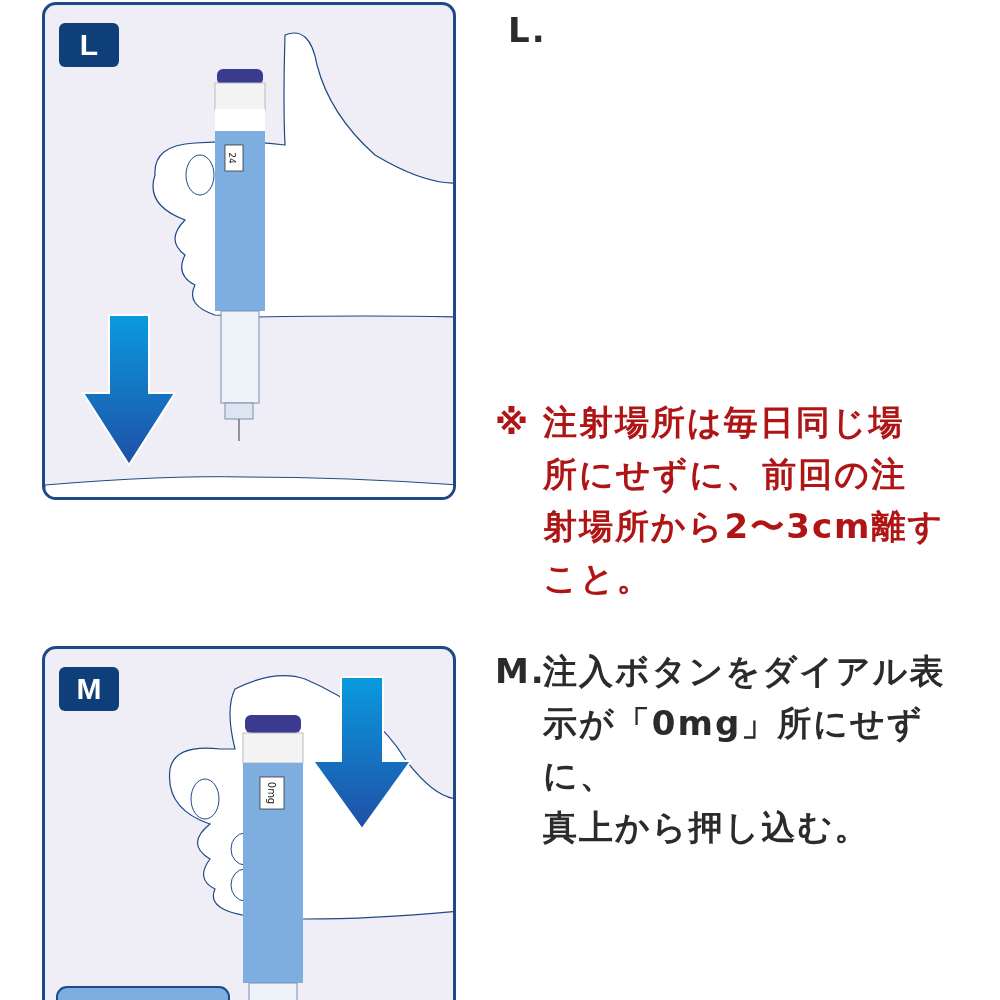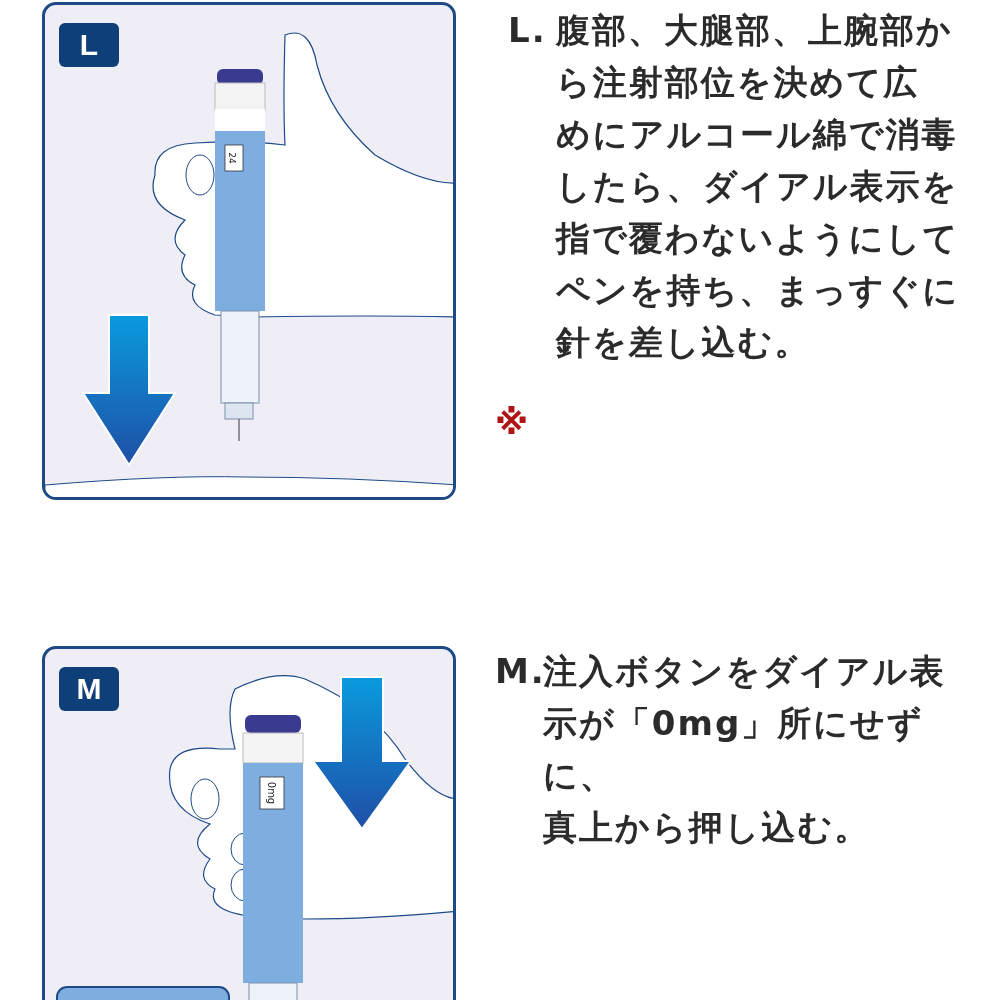--- a/index.html
+++ b/index.html
@@ -47,31 +47,28 @@
     <rect x="180" y="398" width="28" height="16" fill="#dde6f0" stroke="#7a8fb0"></rect>
     <line x1="194" y1="414" x2="194" y2="436" stroke="#555" stroke-width="1.2"></line>
 
     <polygon points="64,310 104,310 104,388 130,388 84,460 38,388 64,388" fill="url(#ag)" stroke="#ffffff" stroke-width="2"></polygon>
   </svg>
   <div class="badge">L</div>
 </div>
 
 <div class="step l">
   <span class="mark">L.</span>
-  <div class="body">腹部、大腿部、上腕部か
-ら注射部位を決めて広
-めにアルコール綿で消毒
-したら、ダイアル表示を
-指で覆わないようにして
-ペンを持ち、まっすぐに
-針を差し込む。</div>
 </div>
 
 <div class="note">
   <span class="mark">※</span>
+  <div class="body">注射場所は毎日同じ場
+所にせずに、前回の注
+射場所から2〜3cm離す
+こと。</div>
 </div>
 
 <div class="panel m">
   <svg width="414" height="380" viewBox="0 0 414 380">
     <defs>
       <linearGradient id="ag2" x1="0" y1="0" x2="0" y2="1">
         <stop offset="0" stop-color="#0a9ade"></stop>
         <stop offset="1" stop-color="#1f4fa6"></stop>
       </linearGradient>
     </defs>

